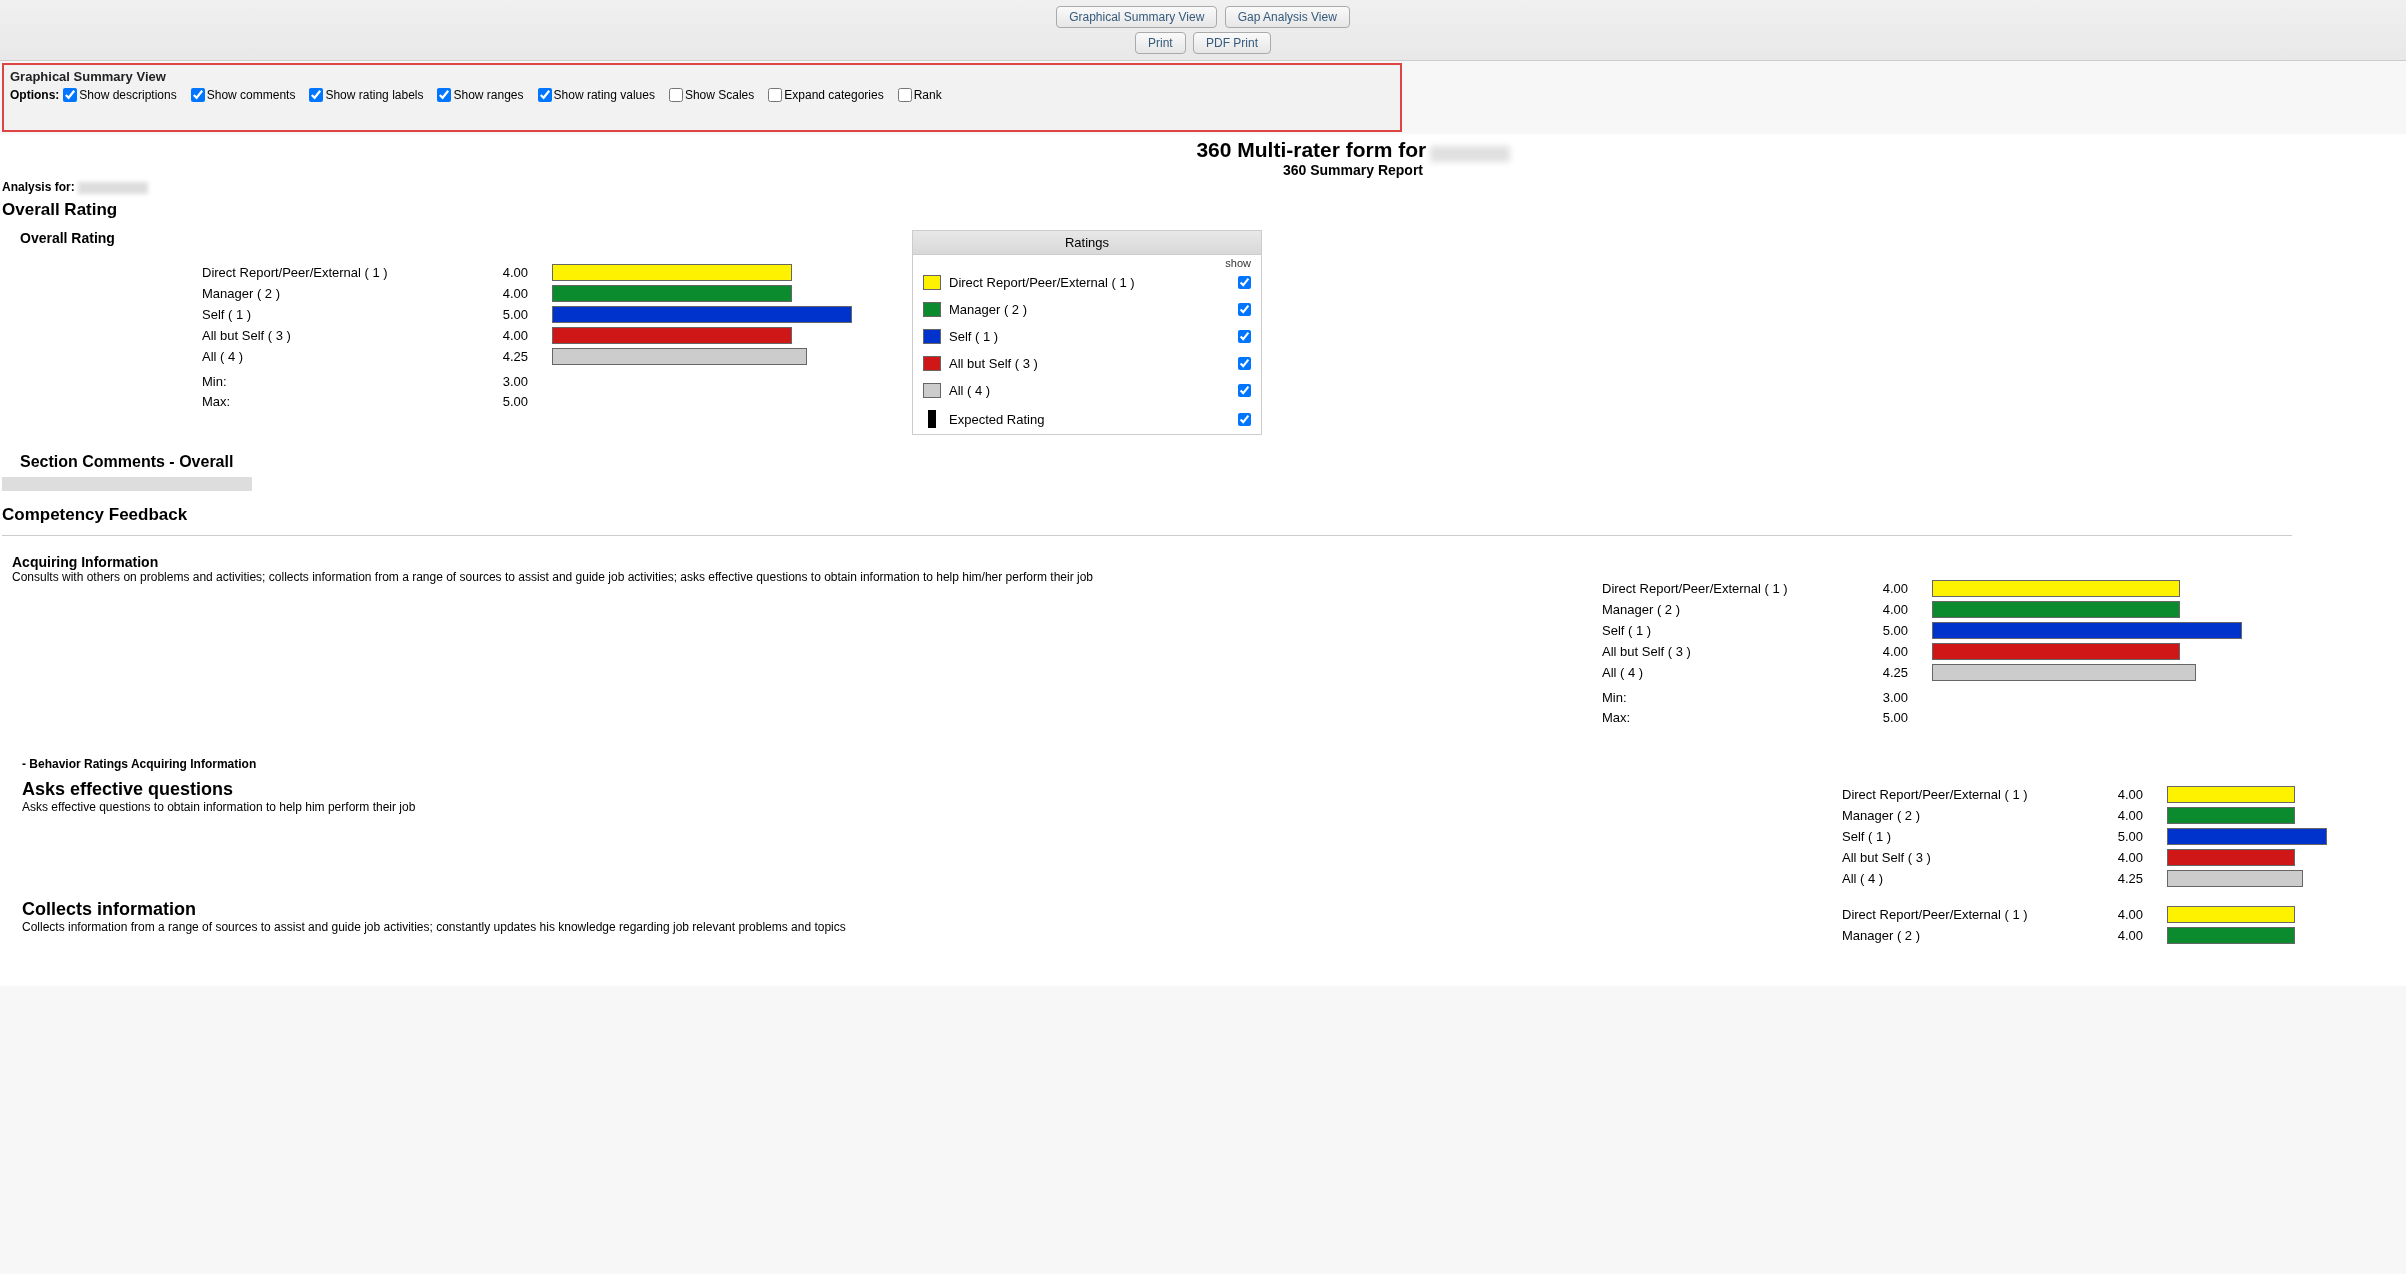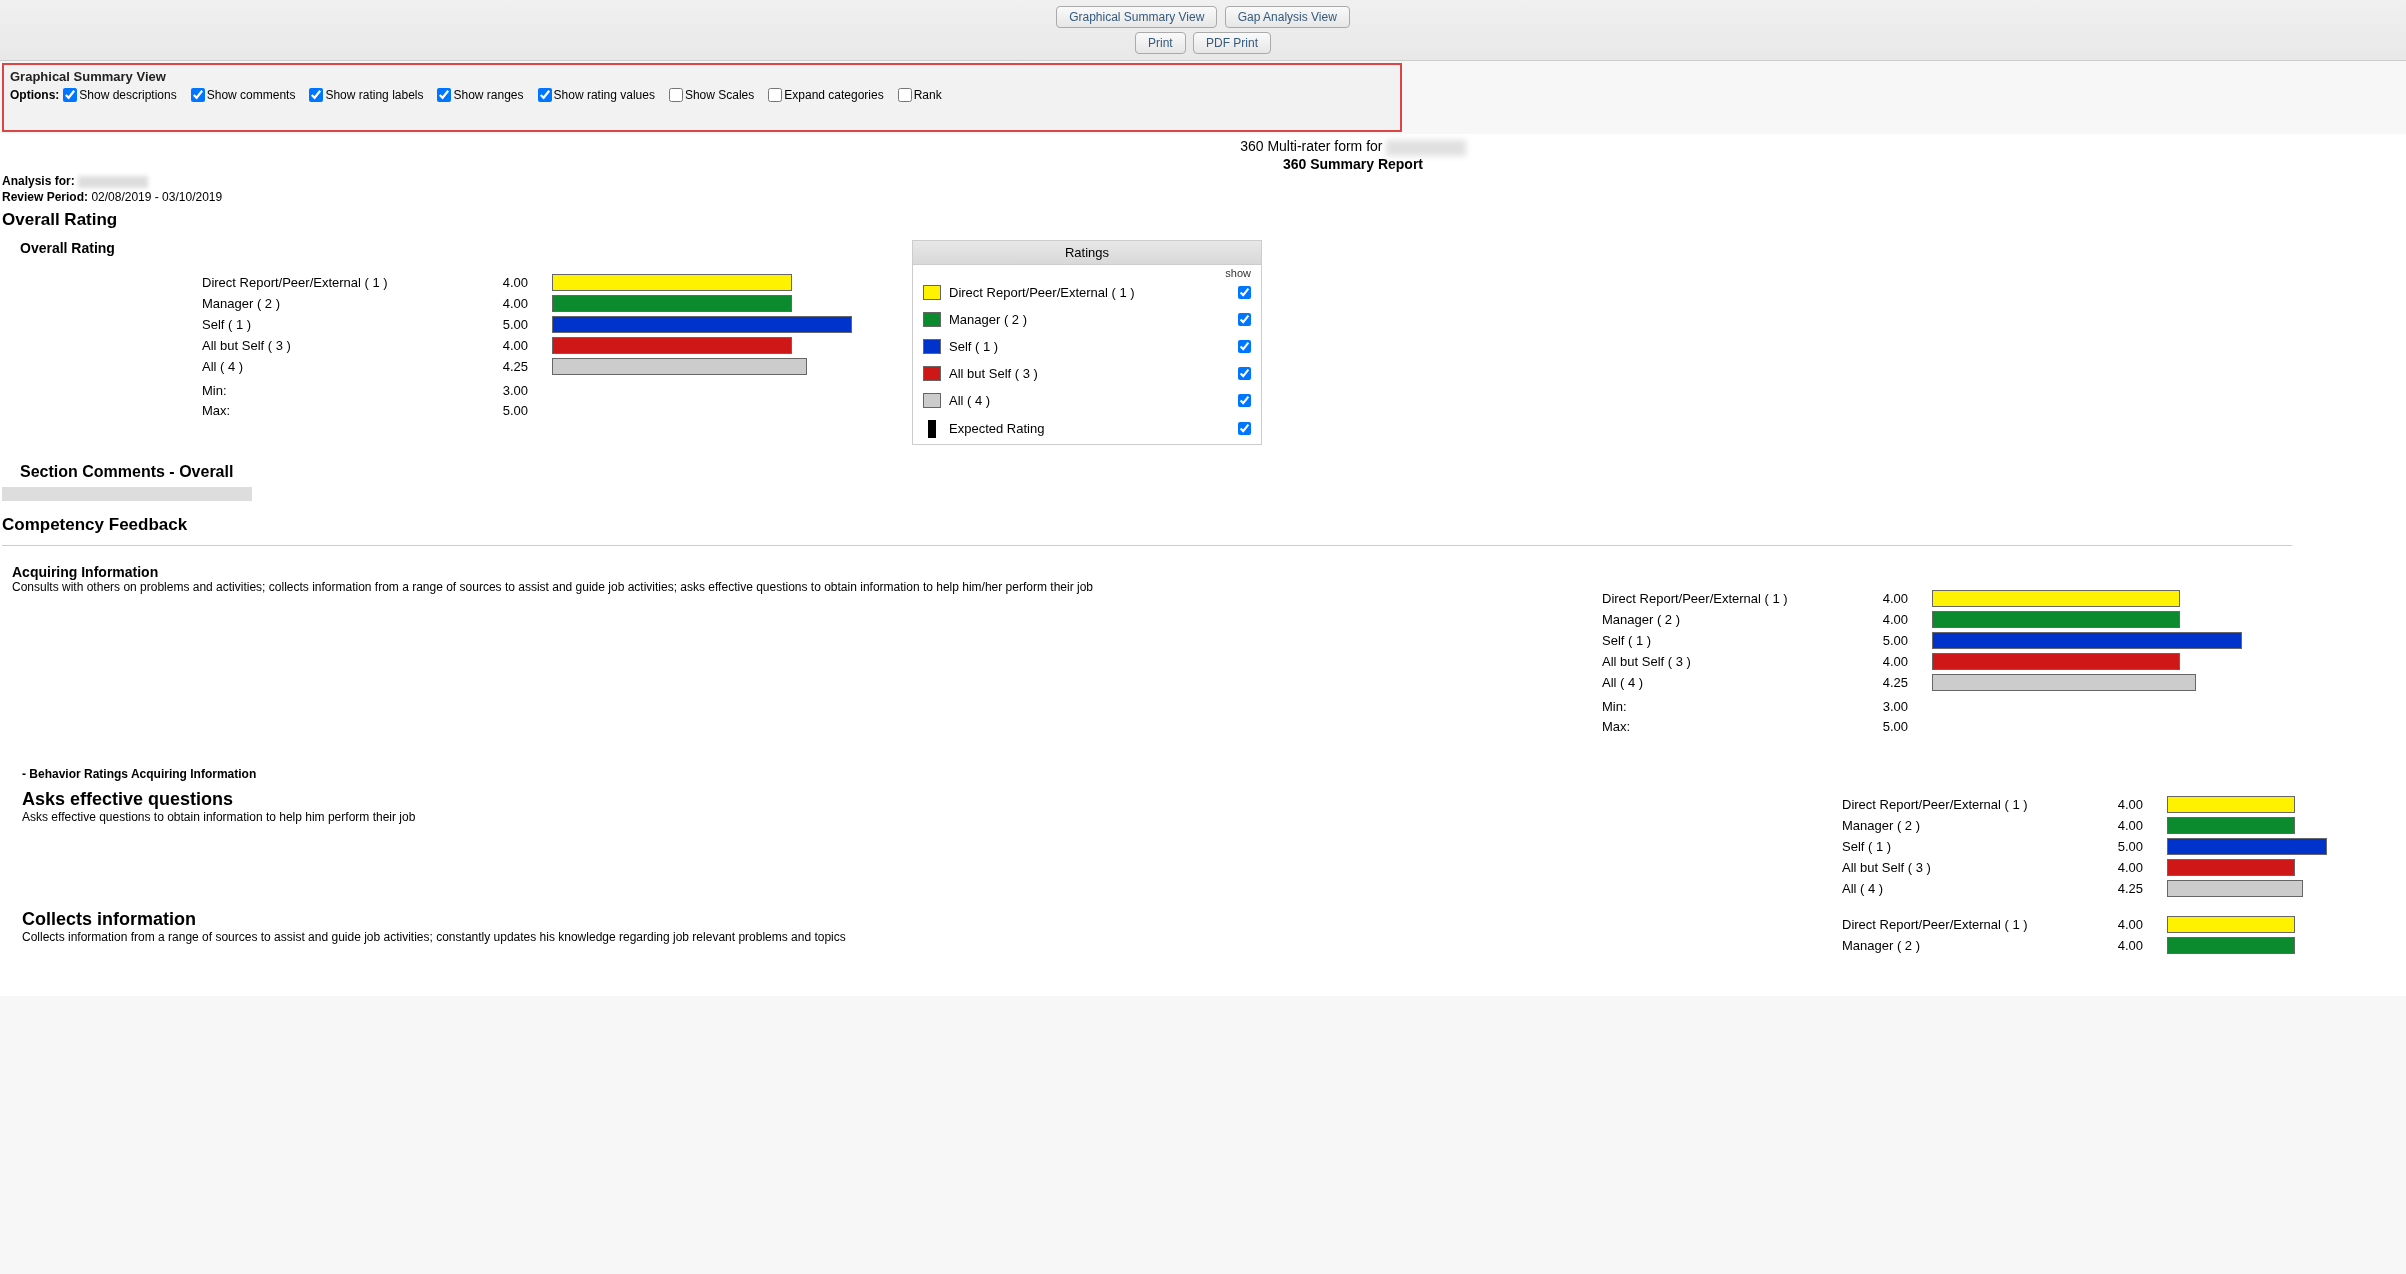--- a/index.html
+++ b/index.html
@@ -64,22 +64,22 @@
 }
 .content {
   background: #fff;
   padding: 4px 2px 40px 2px;
 }
 .header-center {
   text-align: center;
   margin-left: 300px;
 }
 .header-title {
-  font-size: 14px;
-  font-weight: normal;
+  font-size: 21px;
+  font-weight: bold;
   margin-top: 39px;
 }
 .header-subject {
   display: inline-block;
   background: #e0e0e0;
   filter: blur(3px);
   width: 80px;
   height: 16px;
   vertical-align: middle;
 }
@@ -308,24 +308,20 @@
   <div class="header-center">
     <span class="header-title">360 Multi-rater form for</span>
     <span class="header-subject"></span>
     <div class="header-sub">360 Summary Report</div>
   </div>
 
   <div class="meta-row">
     <span class="meta-label">Analysis for:</span>
     <span class="blur-box"></span>
   </div>
-  <div class="meta-row">
-    <span class="meta-label">Review Period:</span>
-    <span>02/08/2019 - 03/10/2019</span>
-  </div>
 
   <h2 class="section">Overall Rating</h2>
 
   <div class="overall-wrap">
     <div class="rating-block">
       <div class="rating-title">Overall Rating</div>
       <div class="rating-rows">
           <div class="rating-row">
             <span class="rating-label">Direct Report/Peer/External ( 1 )</span>
             <span class="rating-value">4.00</span>

